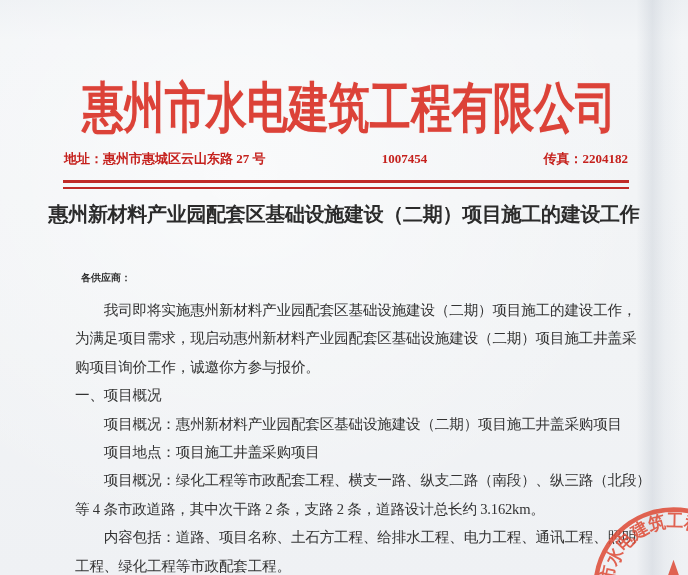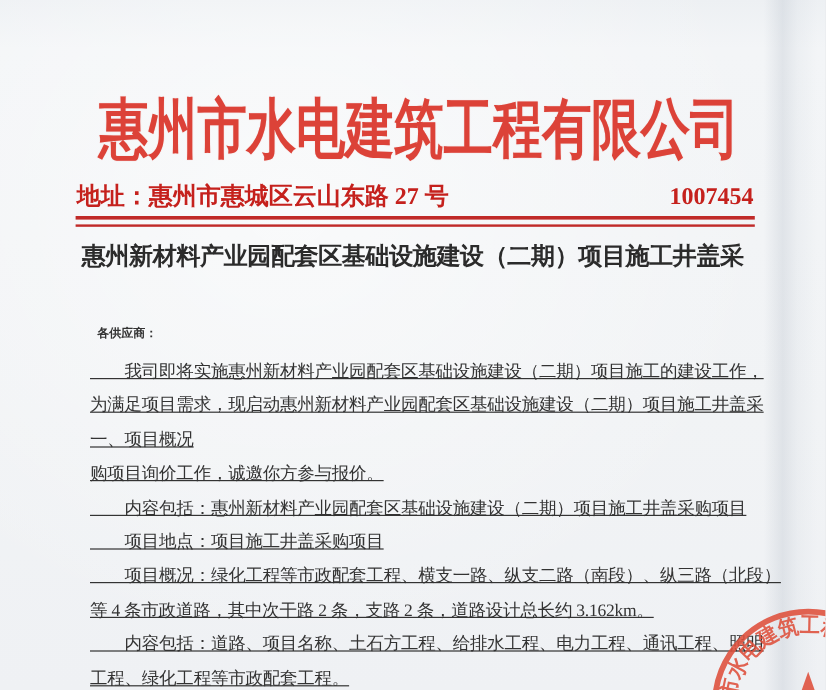--- a/index.html
+++ b/index.html
@@ -27,21 +27,21 @@
     transform: scaleX(0.76);
     transform-origin: 50% 50%;
     text-shadow: 0 0 1px rgba(220,66,56,0.35);
   }
   .contact {
     position: absolute;
     top: 150px; left: 64px; right: 60px;
     display: flex;
     justify-content: space-between;
     align-items: baseline;
-    font-size: 20px;
+    font-size: 13px;
     font-weight: bold;
     color: #c5211d;
     white-space: nowrap;
   }
   .rule { position: absolute; left: 63px; right: 59px; background: #c02a28; }
   .rule-thick { top: 180px; height: 3px; }
   .rule-thin  { top: 187px; height: 1.5px; }
   .doc-title {
     position: absolute;
     top: 196px; left: 0; width: 100%;
@@ -60,56 +60,57 @@
     font-weight: bold;
   }
   .doc-body {
     position: absolute;
     top: 296px; left: 75px; width: 556px;
     font-size: 14.6px;
     line-height: 28.4px;
     letter-spacing: -0.2px;
     color: #333333;
   }
-  .doc-body .line { white-space: nowrap; text-decoration: underline; }
+  .doc-body .line { white-space: nowrap; }
   .seal {
     position: absolute;
     left: 587px; top: 501px;
     width: 173px; height: 173px;
     opacity: 0.88;
     pointer-events: none;
   }
 </style>
 </head>
 <body>
 
 <div class="page">
 
   <h1 class="company">惠州市水电建筑工程有限公司</h1>
 
   <div class="contact">
     <span>地址：惠州市惠城区云山东路 27 号</span>
     <span>1007454</span>
+    <span>传真：2204182</span>
   </div>
 
   <div class="rule rule-thick"></div>
   <div class="rule rule-thin"></div>
 
   <div class="doc-title">
-    <div>惠州新材料产业园配套区基础设施建设（二期）项目施工井盖采</div>
+    <div>惠州新材料产业园配套区基础设施建设（二期）项目施工的建设工作</div>
   </div>
 
   <div class="salutation">各供应商：</div>
 
   <div class="doc-body">
     <div class="line">　　我司即将实施惠州新材料产业园配套区基础设施建设（二期）项目施工的建设工作，</div>
     <div class="line">为满足项目需求，现启动惠州新材料产业园配套区基础设施建设（二期）项目施工井盖采</div>
+    <div class="line">购项目询价工作，诚邀你方参与报价。</div>
     <div class="line">一、项目概况</div>
-    <div class="line">购项目询价工作，诚邀你方参与报价。</div>
-    <div class="line">　　内容包括：惠州新材料产业园配套区基础设施建设（二期）项目施工井盖采购项目</div>
+    <div class="line">　　项目概况：惠州新材料产业园配套区基础设施建设（二期）项目施工井盖采购项目</div>
     <div class="line">　　项目地点：项目施工井盖采购项目</div>
     <div class="line">　　项目概况：绿化工程等市政配套工程、横支一路、纵支二路（南段）、纵三路（北段）</div>
     <div class="line">等 4 条市政道路，其中次干路 2 条，支路 2 条，道路设计总长约 3.162km。</div>
     <div class="line">　　内容包括：道路、项目名称、土石方工程、给排水工程、电力工程、通讯工程、照明</div>
     <div class="line">工程、绿化工程等市政配套工程。</div>
   </div>
 
   <div class="seal">
     <svg width="173" height="173" viewBox="0 0 200 200">
       <circle cx="100" cy="100" r="90" fill="none" stroke="#df4f3b" stroke-width="5.5"></circle>

